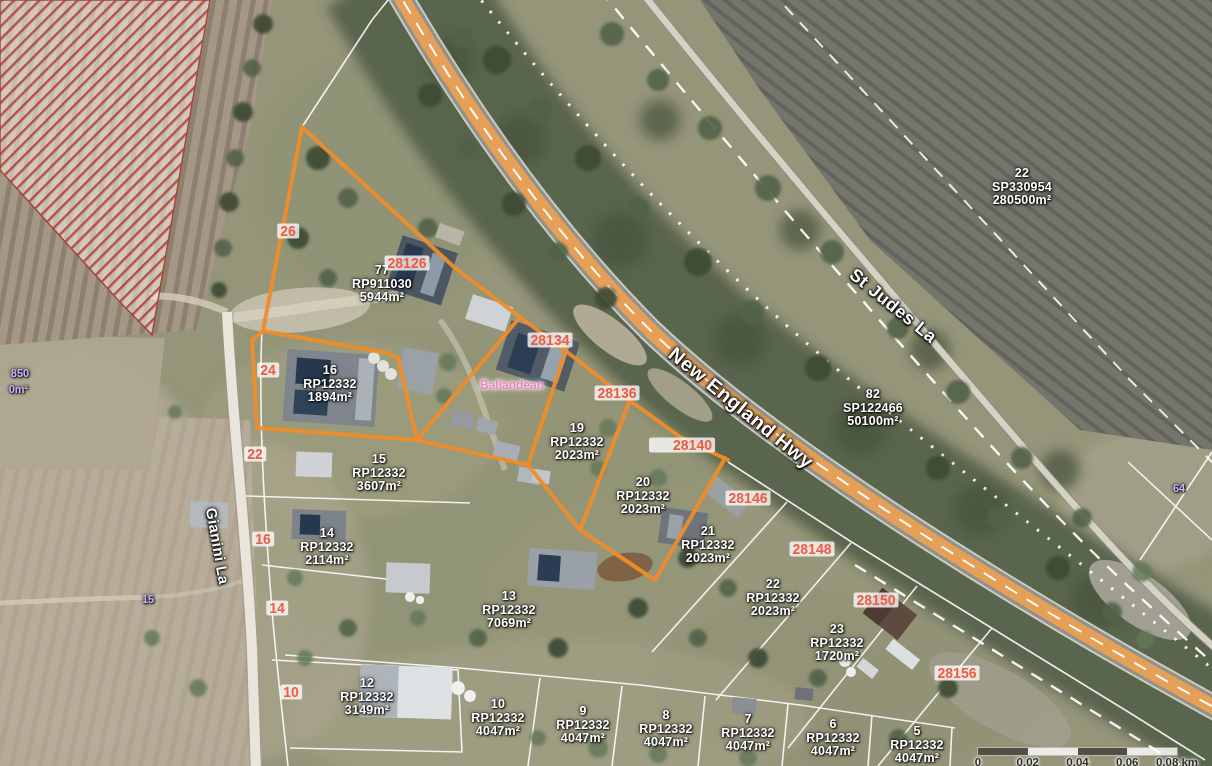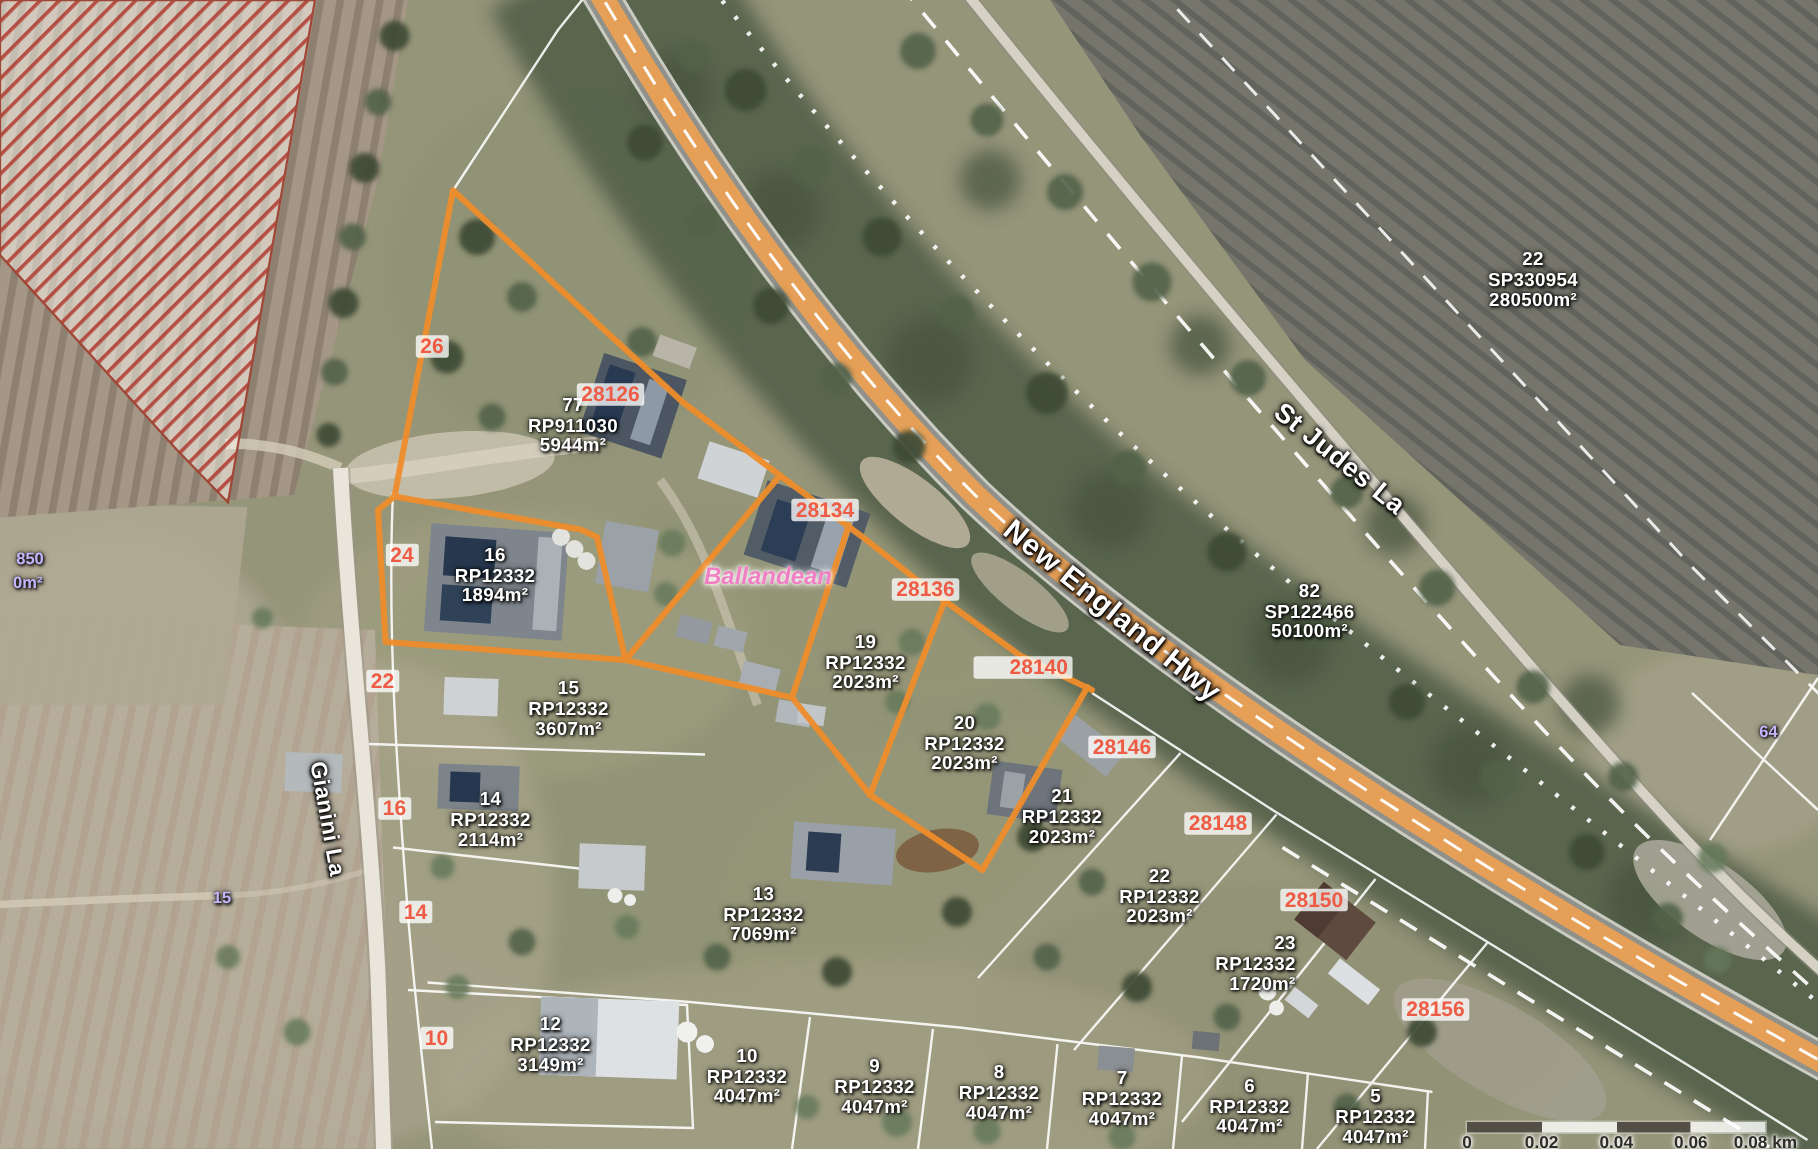--- a/index.html
+++ b/index.html
@@ -13,22 +13,22 @@
     letter-spacing:.2px;}
   .lbl-small{position:absolute;transform:translate(-50%,-50%);color:#c4b5fd;
     font-weight:bold;font-size:11px;white-space:nowrap;
     text-shadow:0 0 2px rgba(0,0,0,.95),0 0 4px rgba(0,0,0,.75),1px 1px 2px rgba(0,0,0,.9);}
   .lbl-ref{position:absolute;transform:translate(-50%,-50%);color:#ee5c45;
     font-weight:bold;font-size:14px;white-space:nowrap;background:rgba(255,255,255,.78);
     padding:0 3px;border-radius:2px;line-height:15px;}
   .lbl-road{position:absolute;color:#fff;font-weight:bold;white-space:nowrap;
     text-shadow:0 0 2px #000,0 0 3px #000,0 0 5px rgba(0,0,0,.85),1px 1px 2px #000;
     letter-spacing:.5px;}
-  .lbl-place{position:absolute;transform:translate(-50%,-50%);font-weight:bold;font-size:16px;
-    white-space:nowrap;text-shadow:0 0 2px #fff,0 0 4px rgba(255,255,255,.9),0 0 6px rgba(255,255,255,.7);font-style:italic;}
+  .lbl-place{position:absolute;transform:translate(-50%,-50%);font-weight:bold;font-size:12px;
+    white-space:nowrap;text-shadow:0 0 2px #fff,0 0 4px rgba(255,255,255,.9),0 0 6px rgba(255,255,255,.7);}
   #scalebar{position:absolute;left:978px;top:748px;width:199px;}
   #sb-bar{display:flex;height:7px;width:199px;outline:1px solid rgba(255,255,255,.35);}
   #sb-bar .seg{flex:1 1 0;}
   #sb-ticks{position:relative;height:13px;}
   .sb-tick{position:absolute;top:1px;transform:translateX(-50%);font-size:11.5px;font-weight:bold;
     color:#2e2c28;white-space:nowrap;
     text-shadow:0 0 2px #fff,0 0 3px #fff,0 0 4px rgba(255,255,255,.9);}
 </style>
 </head>
 <body>
@@ -345,21 +345,21 @@
       <div class="lbl-parcel" style="left: 708px; top: 545px;">
         <div>21</div>
         <div>RP12332</div>
         <div>2023m²</div>
       </div>
       <div class="lbl-parcel" style="left: 773px; top: 598px;">
         <div>22</div>
         <div>RP12332</div>
         <div>2023m²</div>
       </div>
-      <div class="lbl-parcel" style="left: 837px; top: 643px; text-align: right;">
+      <div class="lbl-parcel" style="left: 837px; top: 643px;">
         <div>23</div>
         <div>RP12332</div>
         <div>1720m²</div>
       </div>
       <div class="lbl-parcel" style="left: 379px; top: 473px;">
         <div>15</div>
         <div>RP12332</div>
         <div>3607m²</div>
       </div>
       <div class="lbl-parcel" style="left: 327px; top: 547px;">

